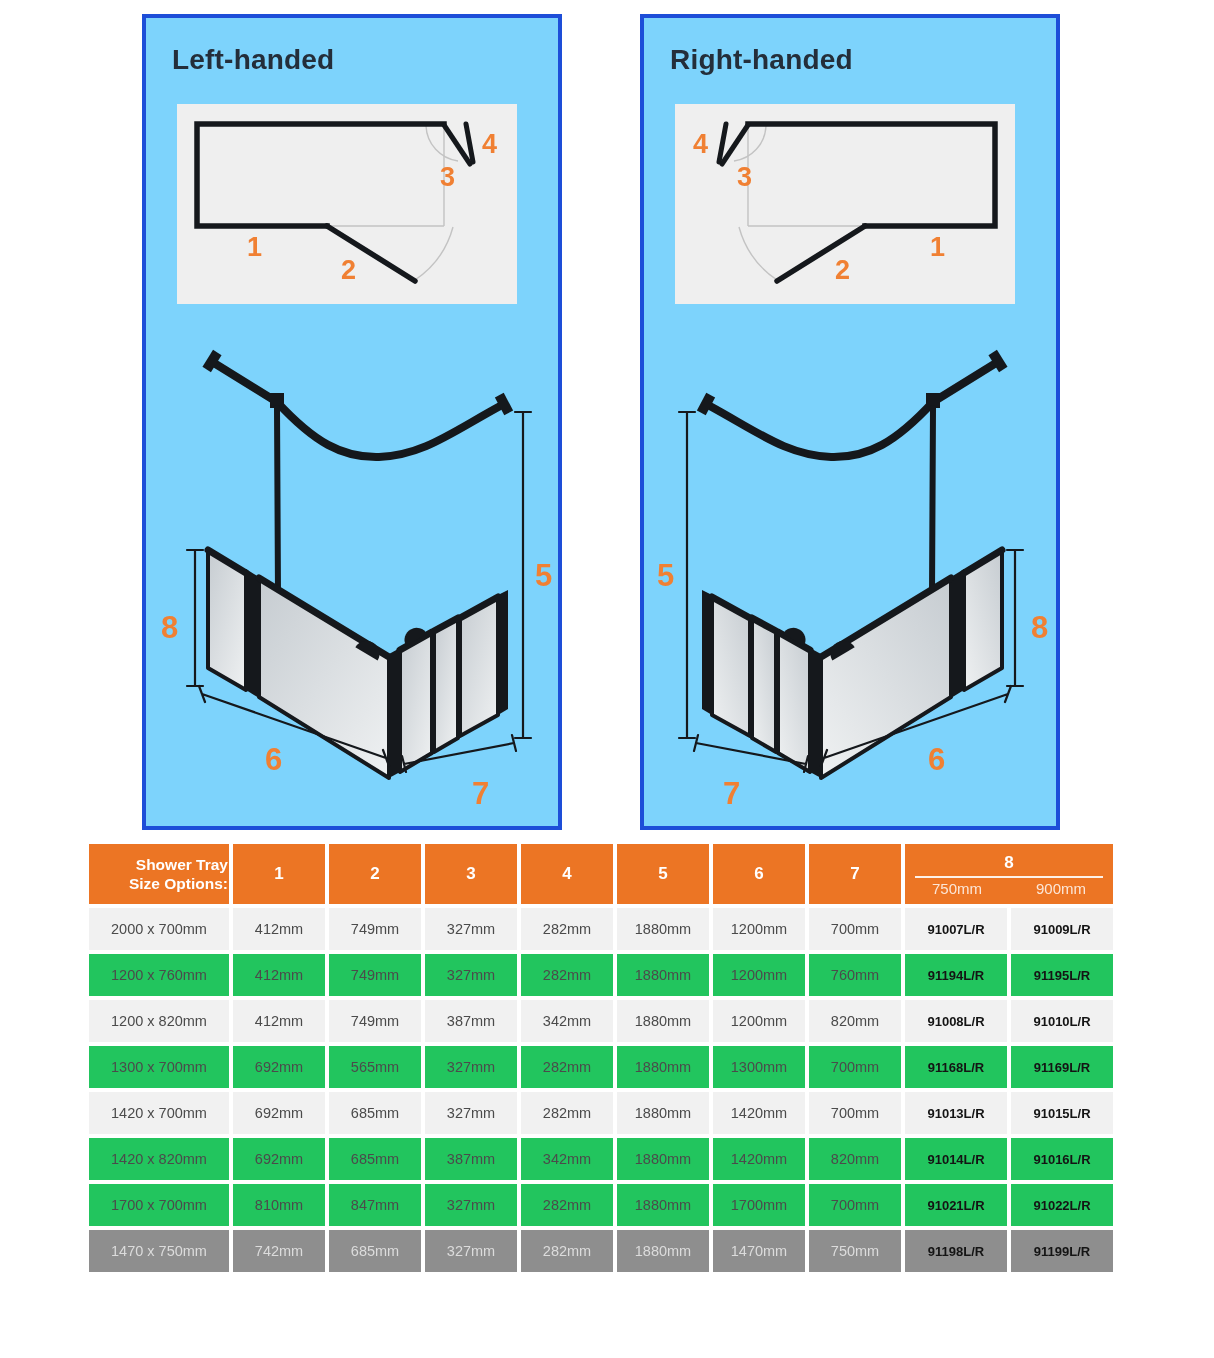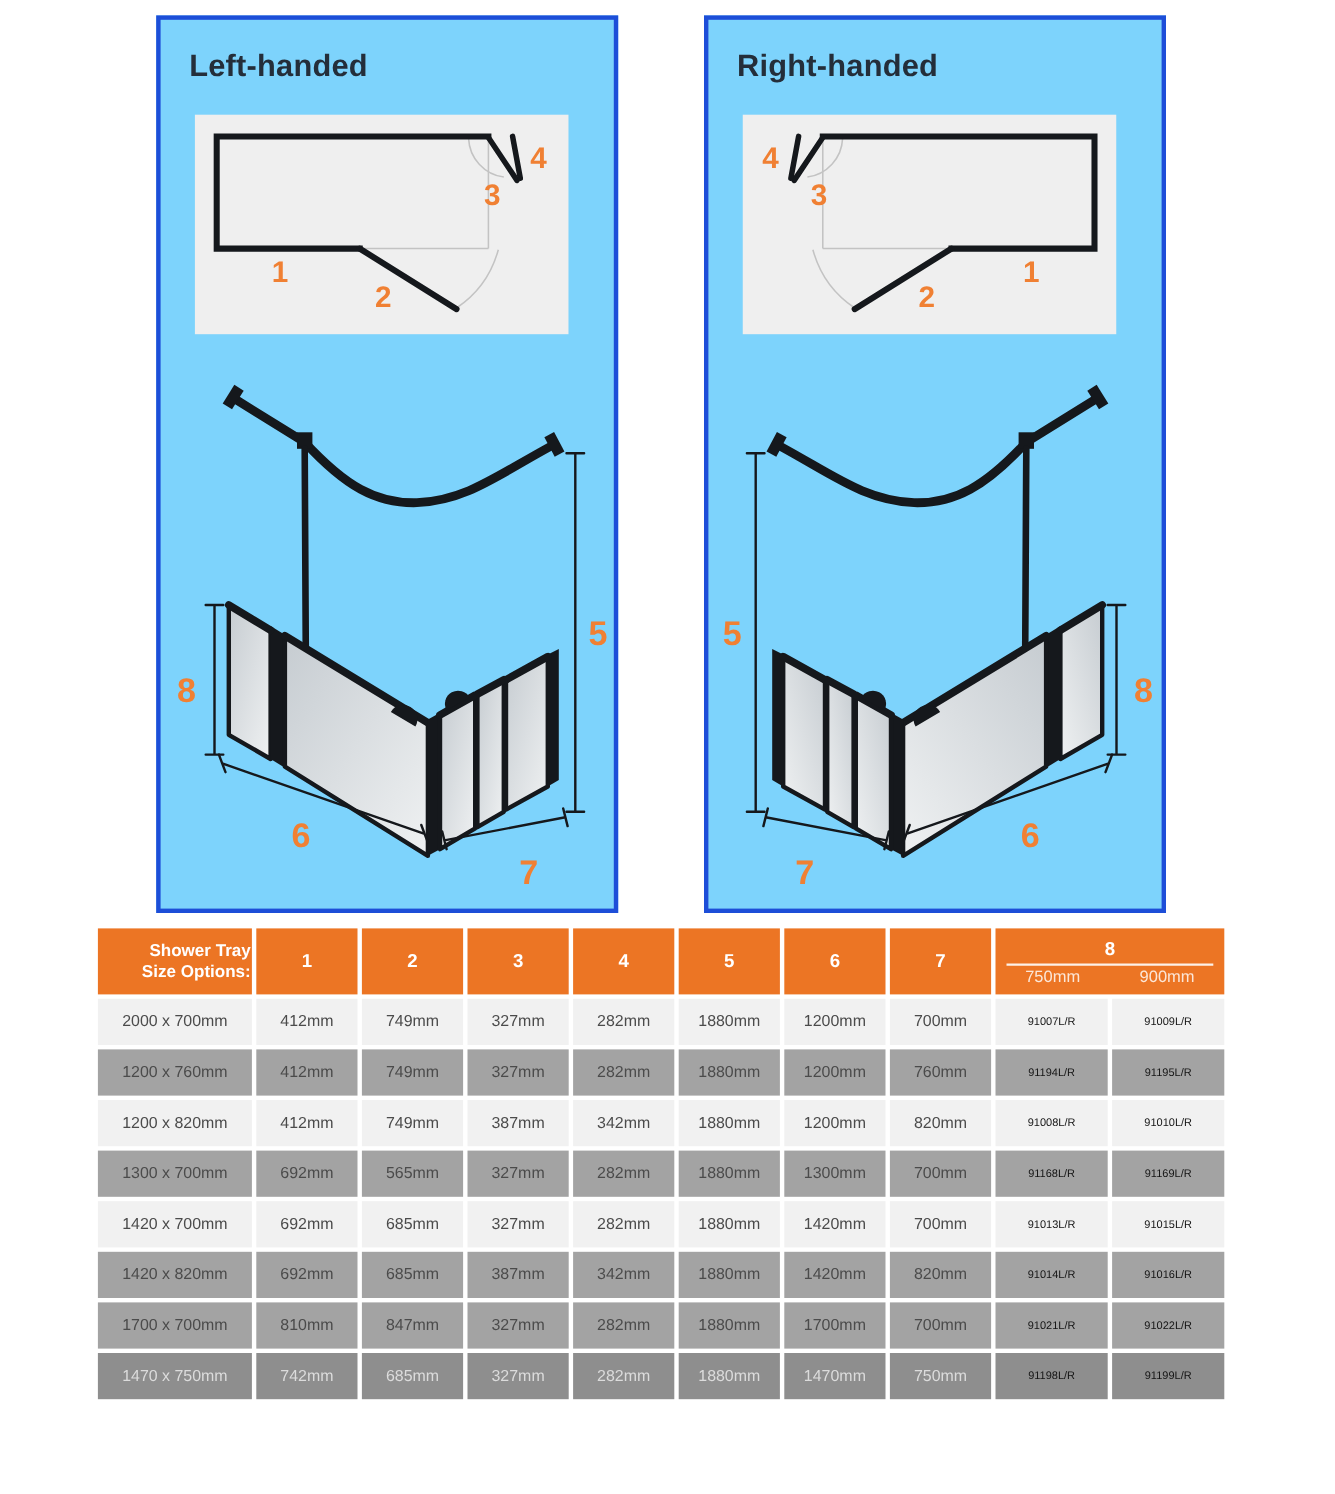--- a/index.html
+++ b/index.html
@@ -22,23 +22,23 @@
   .tray-table th,.tray-table td{text-align:center;vertical-align:middle;}
   .tray-table th{background:var(--orange);color:#fff;font-weight:bold;font-size:17px;height:58px;}
   th.h-label{text-align:right;padding-left:13px;font-size:15.5px;line-height:1.25;}
   th.h-eight{padding:0;}
   .h-eight .num8{display:block;border-bottom:2px solid rgba(255,255,255,.9);
                  margin:6px 10px 2px 10px;padding-bottom:3px;}
   .h-eight .subs{display:flex;}
   .h-eight .subs span{flex:1;font-weight:normal;font-size:15px;color:rgba(255,255,255,.82);padding-bottom:4px;}
   .tray-table td{height:40px;font-size:14.5px;color:#4b4b4b;}
   tr.row-light td{background:#f1f1f1;}
-  tr.row-medium td{background:#a3a3a3;}
+  tr.row-medium td{background:#22c55e;}
   tr.row-dark td{background:#8e8e8e;color:#dcdcdc;}
-  .tray-table td.code{font-weight:normal;color:#141414;font-size:10px;}
+  .tray-table td.code{font-weight:bold;color:#141414;font-size:13px;}
   tr.row-dark td.code{color:#141414;}
 
   .defs-holder{position:absolute;width:0;height:0;overflow:hidden;}
 </style>
 </head>
 <body>
 
 <svg class="defs-holder" aria-hidden="true">
   <defs>
     <linearGradient id="glassGrad" x1="0" y1="0" x2="1" y2="1">

